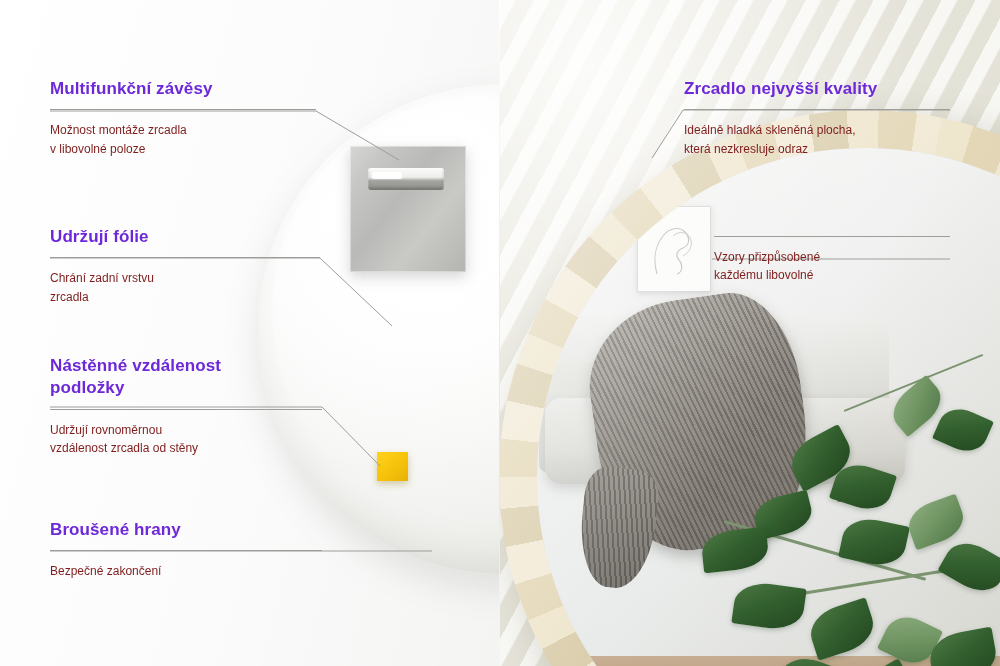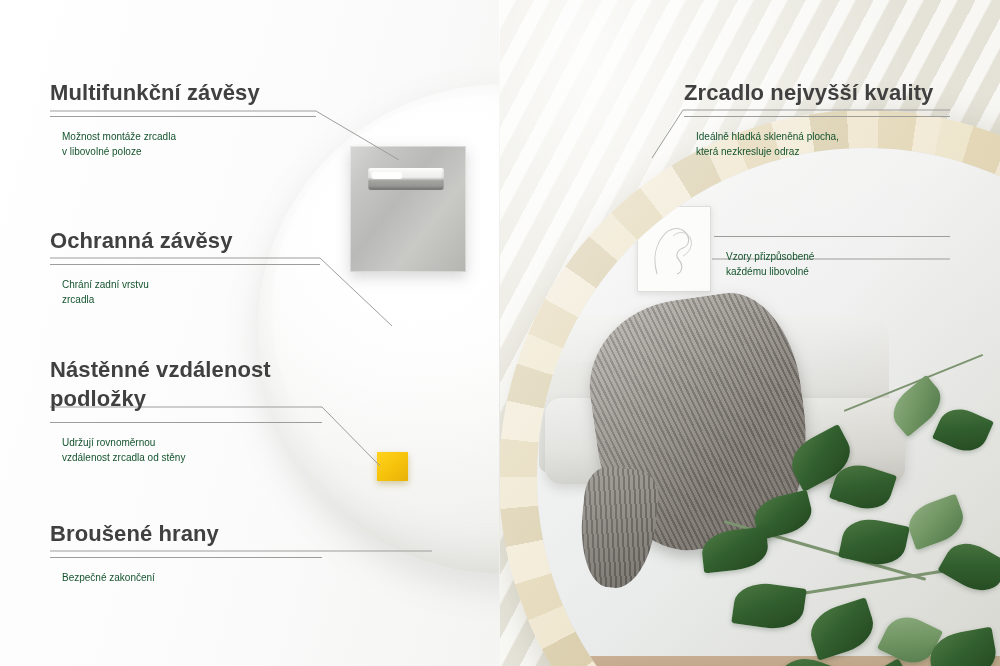--- a/index.html
+++ b/index.html
@@ -94,23 +94,23 @@
   
   .foliage{position:absolute;right:-24px;bottom:-34px;width:330px;height:330px;}
   .leaf{position:absolute;border-radius:52% 6% 52% 6%;
     background:linear-gradient(150deg,#4f7a45 0%,#33602f 45%,#22461f 100%);
     box-shadow:0 2px 5px rgba(25,50,22,.25);}
   .leaf.pale{background:linear-gradient(150deg,#8fae80 0%,#6d9260 55%,#52784a 100%);}
   .stem{position:absolute;background:#7d9470;border-radius:2px;transform-origin:left center;}
 
   
   .callout{position:absolute;}
-  .callout h3{margin:0;font-size:22px;font-weight:bold;color:#404040;letter-spacing:.1px;line-height:1.32;}
+  .callout h3{margin:0;font-size:17px;font-weight:bold;color:#6d28d9;letter-spacing:.1px;line-height:1.32;}
   .callout .rule{height:1px;background:#9d9d9a;margin:9px 0 11px 0;}
-  .callout p{margin:12px;font-size:10px;color:#14532d;line-height:1.52;}
+  .callout p{margin:0;font-size:12px;color:#7f1d1d;line-height:1.52;}
   .callout.right{}
 
   .lead{position:absolute;overflow:visible;pointer-events:none;}
   .lead line{stroke:#9d9d9a;stroke-width:1;}
 </style>
 </head>
 <body>
 
 <div id="stage">
 
@@ -197,21 +197,21 @@
   <div class="callout" style="left:50px;top:78px;width:266px">
     <h3>Multifunkční závěsy</h3>
     <div class="rule"></div>
     <p>
       <span>Možnost montáže zrcadla</span><br>
       <span>v libovolné poloze</span>
     </p>
   </div>
 
   <div class="callout" style="left:50px;top:226px;width:270px">
-    <h3>Ochranná závěsy</h3>
+    <h3>Udržují fólie</h3>
     <div class="rule"></div>
     <p>
       <span>Chrání zadní vrstvu</span><br>
       <span>zrcadla</span>
     </p>
   </div>
 
   <div class="callout" style="left:50px;top:355px;width:272px">
     <h3>
       <span>Nástěnné vzdálenost</span><br>

